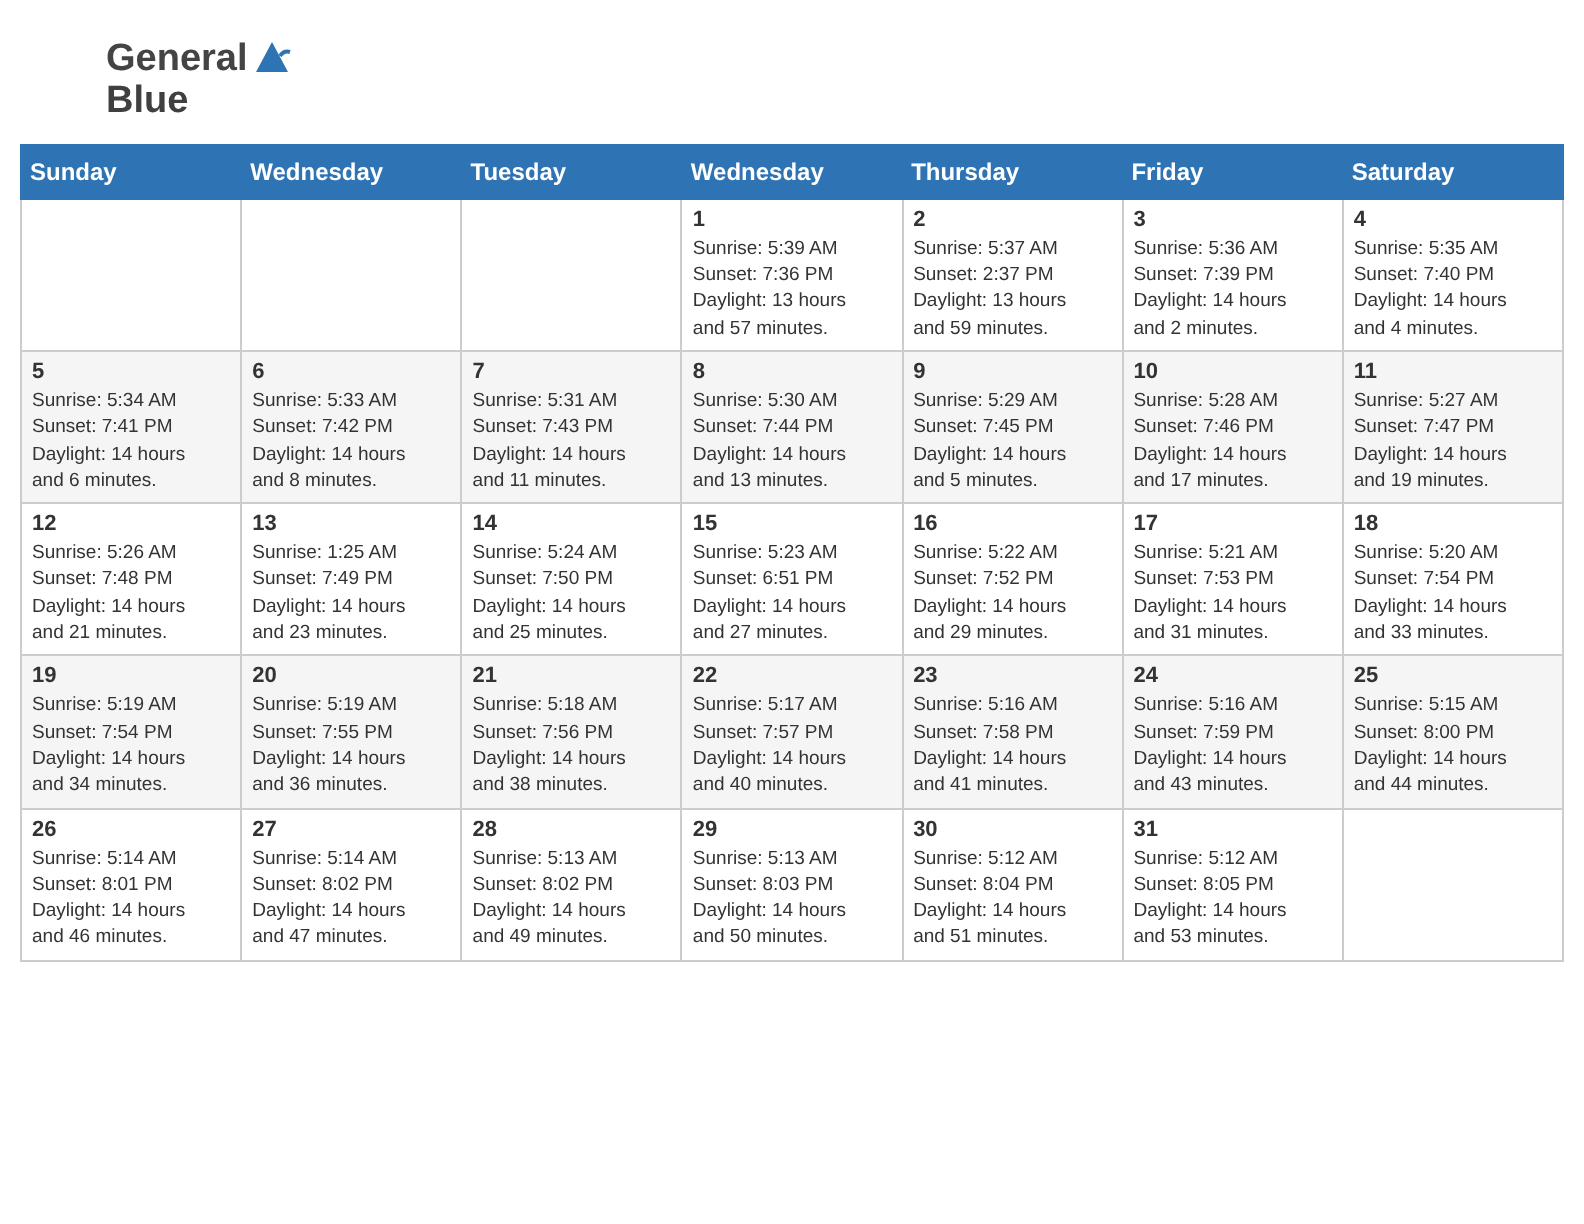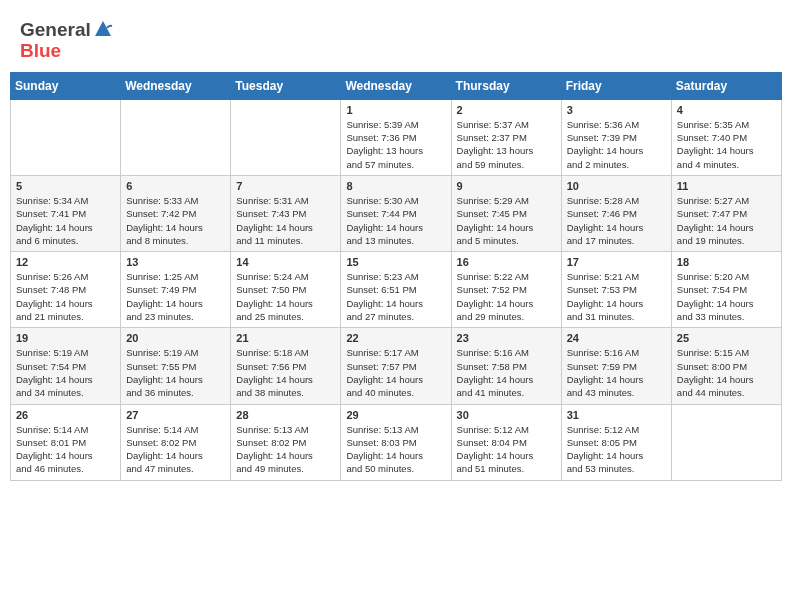--- a/index.html
+++ b/index.html
@@ -12,20 +12,21 @@
     }
     .header {
       display: flex;
       justify-content: space-between;
       align-items: flex-start;
       padding: 10px 10px 5px 10px;
     }
     .logo {
       display: flex;
       align-items: center;
+      margin-left: 33px;
     }
     .title-block {
       text-align: right;
     }
     .month-year {
       font-size: 32px;
       font-weight: bold;
       color: #1a3a5c;
     }
     .location {
@@ -81,21 +82,21 @@
 <div class="header">
   <div class="logo">
   <div style="display:flex;flex-direction:column;align-items:flex-start;line-height:1.1;">
     <div style="display:flex;align-items:center;">
       <span style="font-size:19px;font-weight:bold;color:#444;">General</span>
       <svg width="20" height="18" viewBox="0 0 20 18" style="margin-left:2px;margin-bottom:2px;">
         <path d="M10 1 L18 16 L2 16 Z" fill="#2e74b5"></path>
         <path d="M14 8 Q16 5 19 6" stroke="#2e74b5" stroke-width="2" fill="none"></path>
       </svg>
     </div>
-    <span style="font-size:19px;font-weight:bold;color:#ef4444;">Blue</span>
+    <span style="font-size:19px;font-weight:bold;color:#404040;">Blue</span>
   </div>
 </div>
   <div class="title-block">
     <div class="month-year"></div>
     <div class="location"></div>
   </div>
 </div>
 
 <table class="calendar">
   <thead>

